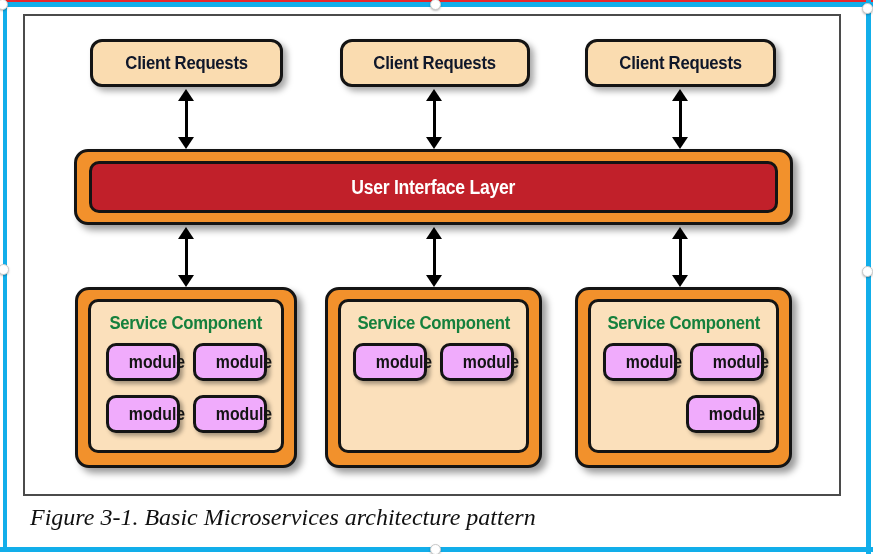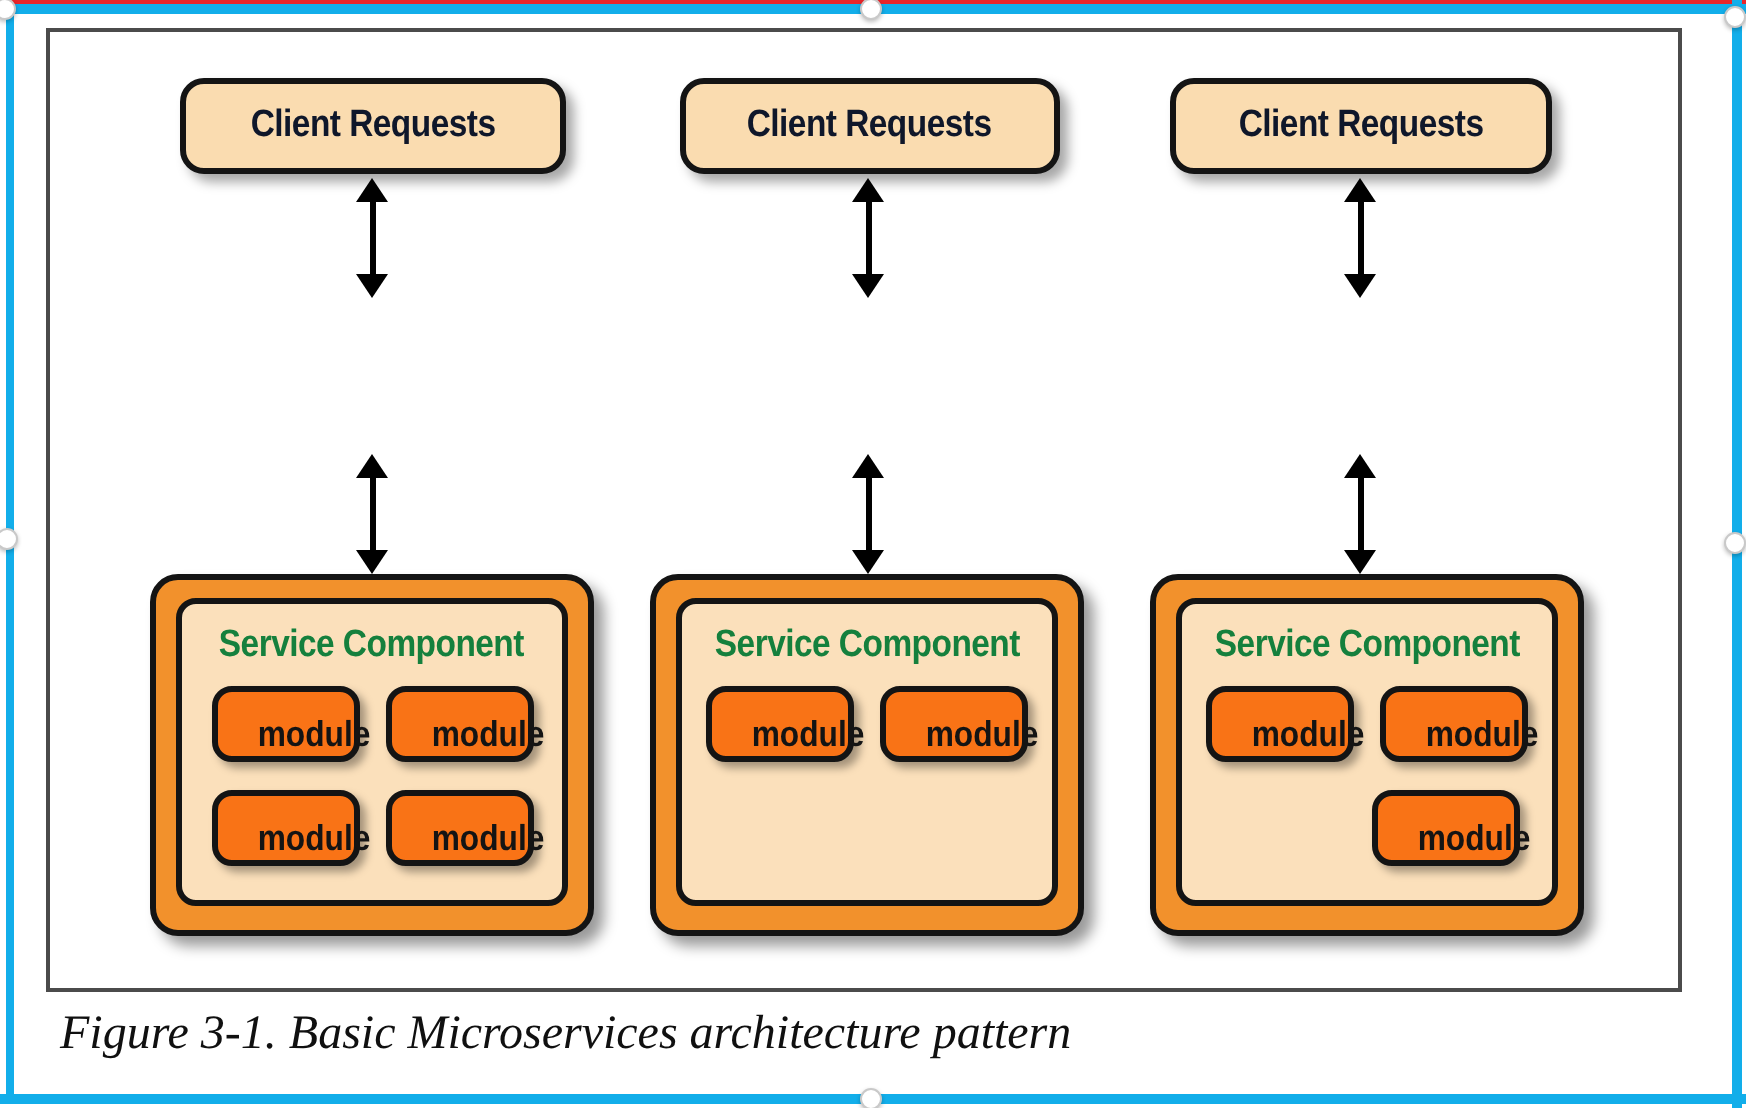--- a/index.html
+++ b/index.html
@@ -66,22 +66,22 @@
     background:#fbe0bb;border:3px solid #141414;border-radius:10px;box-sizing:border-box;
     display:flex;flex-direction:column;align-items:stretch;
   }
   .sc-title{
     margin-top:10px;text-align:center;font-weight:700;font-size:19px;color:#15803d;letter-spacing:-.3px;
   }
   .mod-rows{margin-top:9px;display:flex;flex-direction:column;gap:14px;}
   .mod-row{display:flex;justify-content:center;gap:13px;}
   .mod-row.right{justify-content:flex-end;padding-right:16px;}
   .module{
-    width:74px;height:38px;background:#f97316;border:3px solid #141414;border-radius:10px;
-    box-sizing:border-box;display:flex;align-items:flex-end;justify-content:center;
+    width:74px;height:38px;background:#f0abfc;border:3px solid #141414;border-radius:10px;
+    box-sizing:border-box;display:flex;align-items:center;justify-content:center;
     font-weight:700;font-size:18px;color:#141414;box-shadow:3px 3px 4px rgba(0,0,0,.35);padding-left:28px;
   }
   
   .caption{
     position:absolute;left:30px;top:504px;
     font-family:"Liberation Serif",serif;font-style:italic;font-size:24px;color:#101010;
   }
 </style>
 </head>
 <body>
@@ -109,20 +109,25 @@
         <div class="head-up"></div>
         <div class="shaft"></div>
         <div class="head-down"></div>
       </div>
     <div class="varrow r1 ax3">
         <div class="head-up"></div>
         <div class="shaft"></div>
         <div class="head-down"></div>
       </div>
 
+    <div class="ui-outer">
+      <div class="ui-inner">
+        <span class="cond">User Interface Layer</span>
+      </div>
+    </div>
 
     <div class="varrow r2 ax1">
         <div class="head-up"></div>
         <div class="shaft"></div>
         <div class="head-down"></div>
       </div>
     <div class="varrow r2 ax2">
         <div class="head-up"></div>
         <div class="shaft"></div>
         <div class="head-down"></div>

